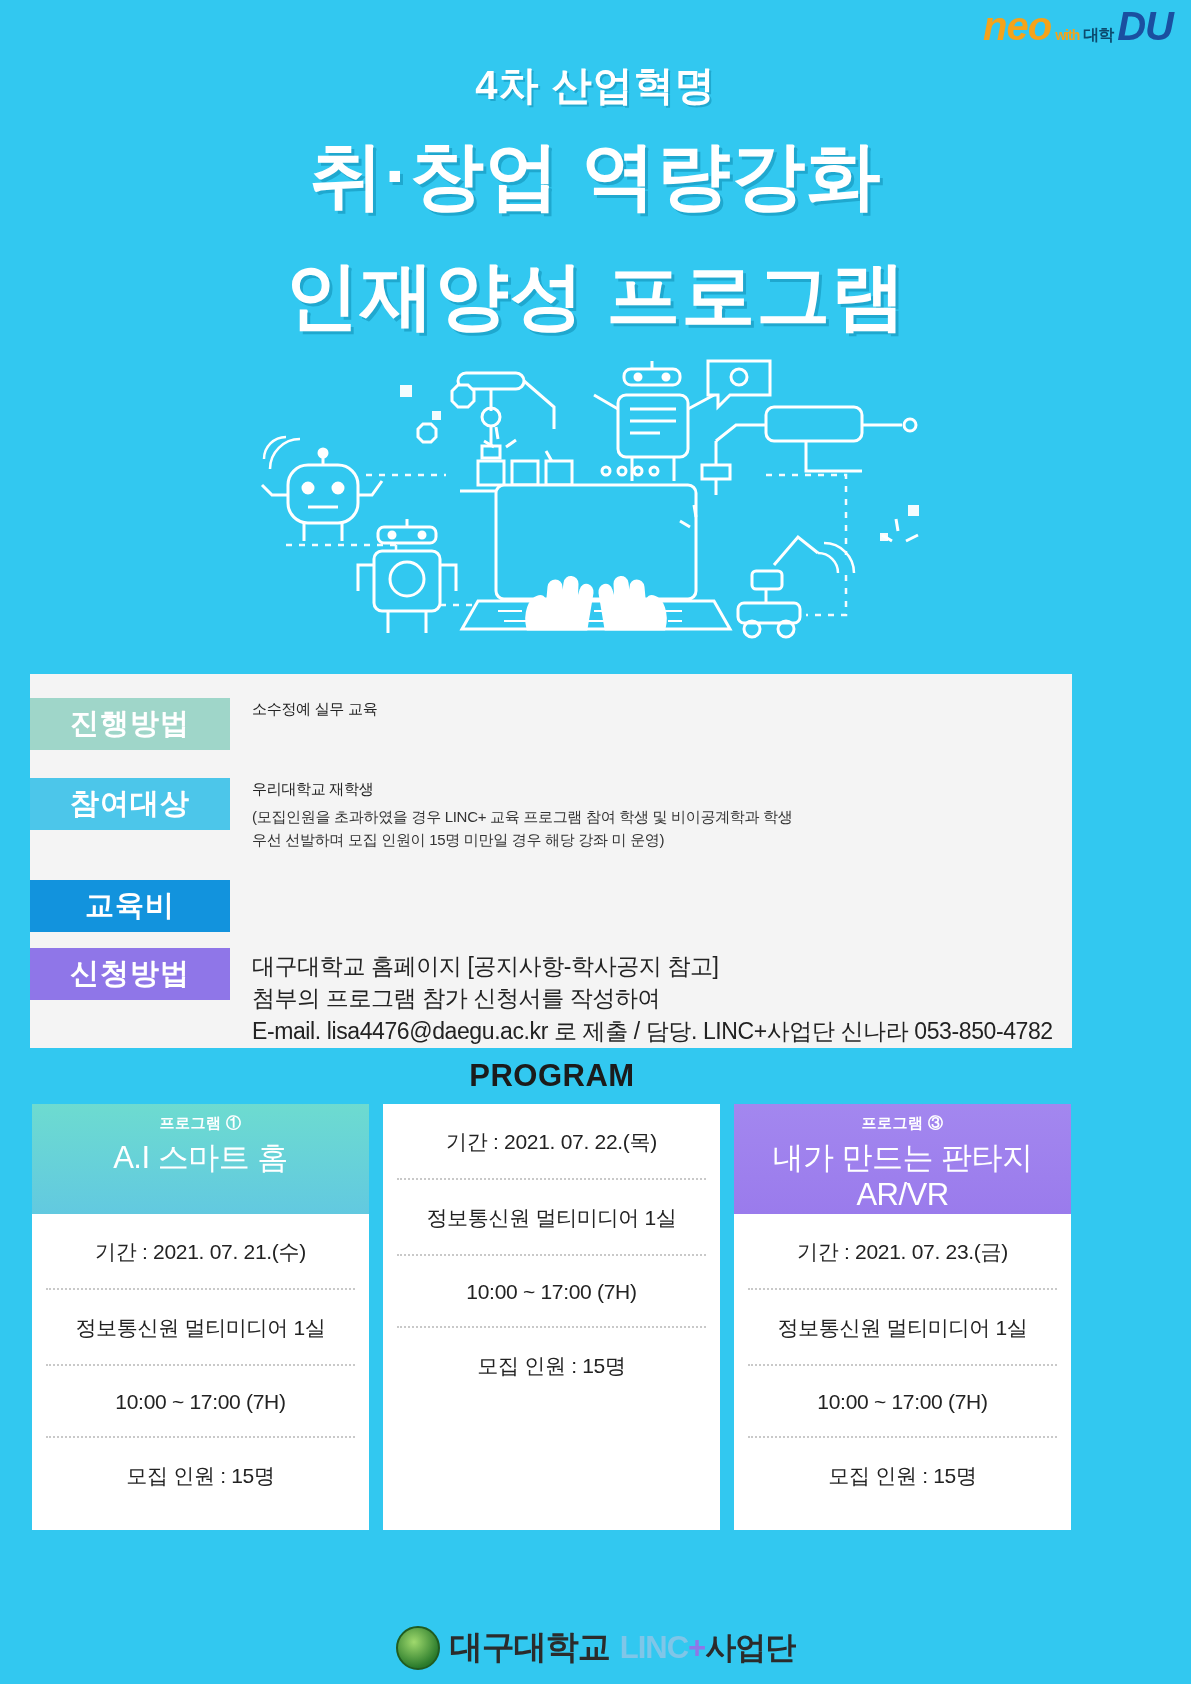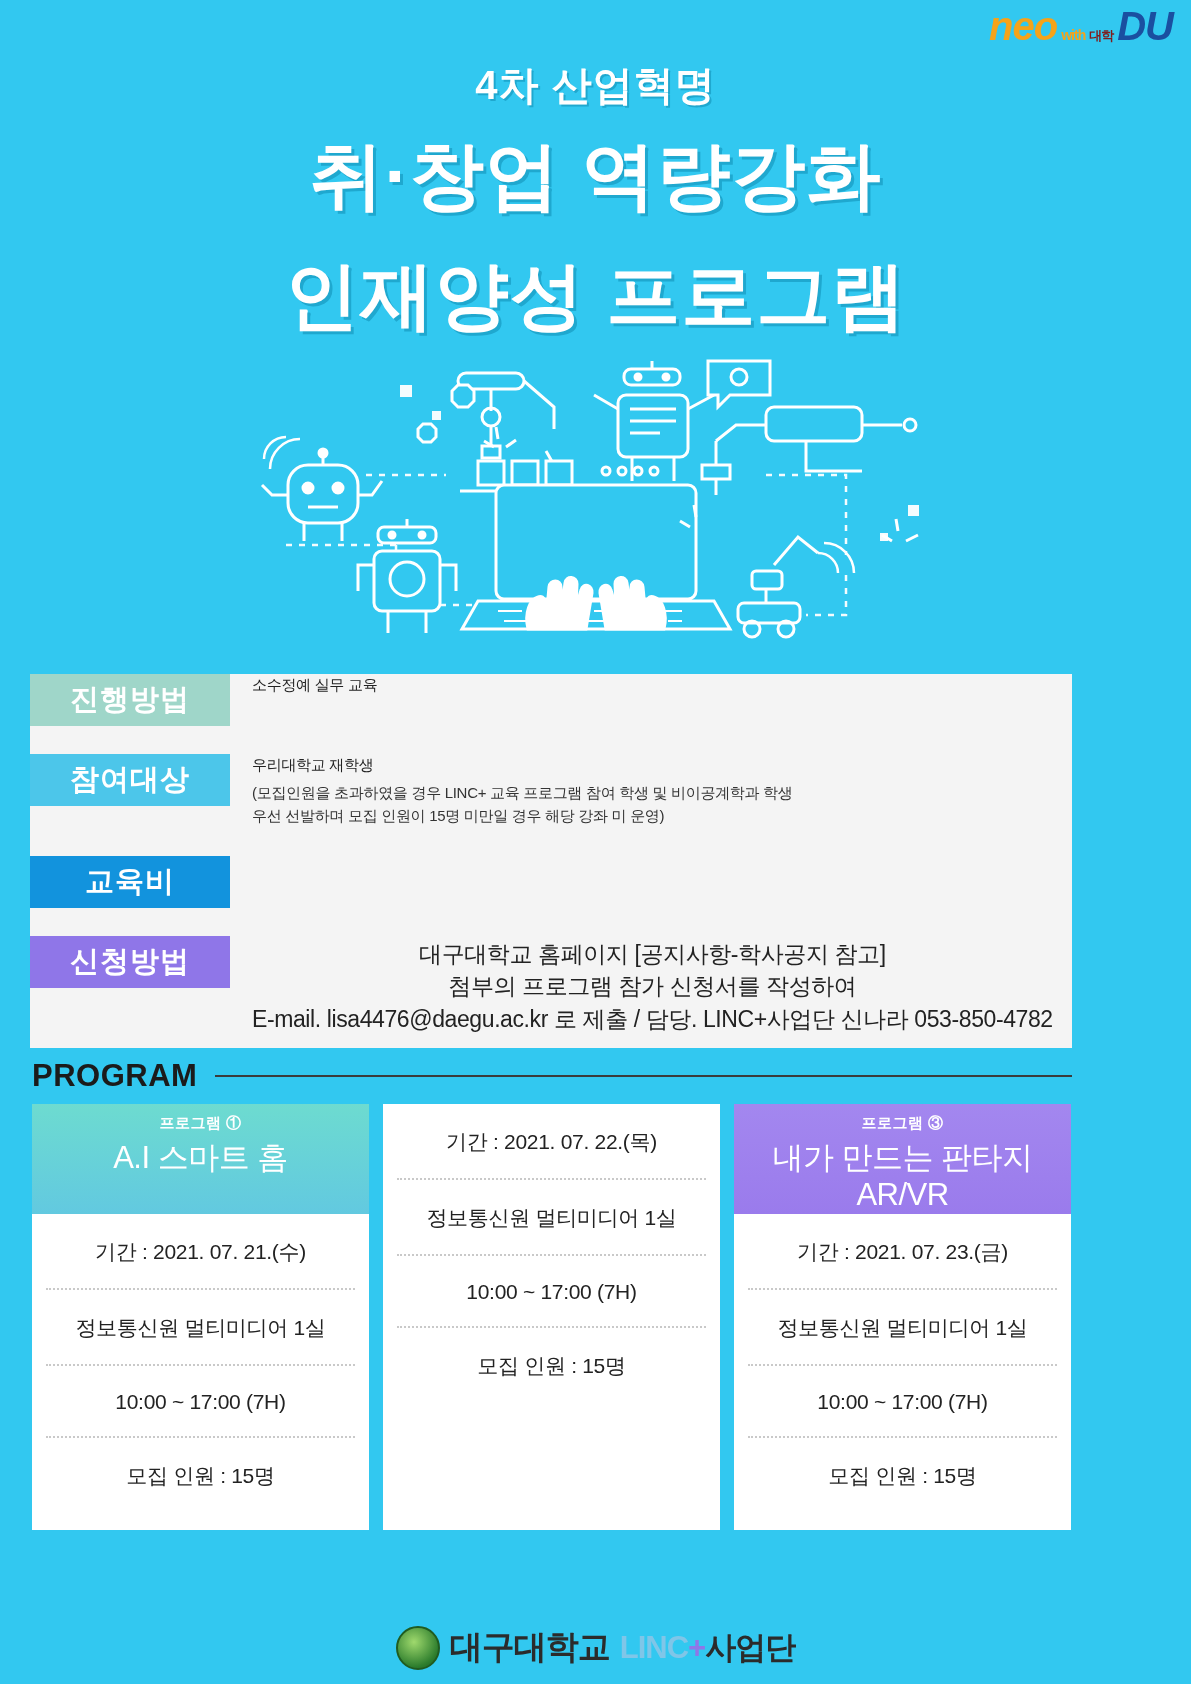--- a/index.html
+++ b/index.html
@@ -13,21 +13,21 @@
 
   
   .brand {
     position: absolute; top: 4px; right: 18px;
     font-weight: bold; font-size: 40px; letter-spacing: -1px;
     display: flex; align-items: baseline; gap: 4px;
   }
   .brand .neo { color: #f5a31a; font-style: italic; }
   .brand .with { color: #f5a31a; font-size: 14px; }
   .brand .du { color: #1a4fa0; font-style: italic; }
-  .brand .sup { color: #7f1d1d; font-size: 13px; }
+  .brand .sup { color: #0c4a6e; font-size: 16px; }
 
   
   .headline { text-align: center; padding-top: 58px; }
   .h-sub {
     color: #ffffff; font-size: 40px; font-weight: bold;
     letter-spacing: 1px; text-shadow: 2px 2px 0 #1fa8cf;
   }
   .h-main1 {
     color: #ffffff; font-size: 74px; font-weight: bold;
     margin-top: 14px; letter-spacing: 1px;
@@ -62,21 +62,21 @@
   .tag-4 { background: #8f76e8; }
   .info-body { padding-left: 22px; padding-top: 2px; color: #222; }
   .info-title { font-size: 15px; letter-spacing: -0.3px; }
   .info-note { font-size: 15px; color: #333; margin-top: 6px; letter-spacing: -0.3px; line-height: 1.55; }
   .fee-line { font-size: 25px; letter-spacing: -0.3px; }
   .apply-line { font-size: 23px; line-height: 1.42; letter-spacing: -0.4px; }
 
   
   .program-head {
     position: absolute; top: 1058px; left: 32px; width: 1040px;
-    display: flex; align-items: center; gap: 18px;
+    display: flex; align-items: center; gap: 18px; flex-direction: column;
   }
   .program-head .label {
     color: #1b1b1b; font-size: 31px; font-weight: bold; letter-spacing: 0.5px;
   }
   .program-head .rule { flex: 1; height: 2px; background: #3b3b3b; }
 
   
   .cards {
     position: absolute; top: 1104px; left: 32px;
     width: 1040px; display: flex; gap: 14px;
@@ -254,41 +254,41 @@
     <g stroke-width="3">
       <path d="M248 92 l-10 -6 M252 84 l-2 -12 M260 92 l10 -7"></path>
       <path d="M646 186 l-10 -6 M652 176 l-2 -12 M660 186 l12 -6"></path>
       <path d="M444 172 l-10 -6 M450 162 l-2 -12"></path>
     </g>
   </svg>
 </div>
 
 <div class="info-panel">
 
-  <div class="info-row" style="">
+  <div class="info-row" style="margin-top:24px;">
     <div class="info-tag tag-1">진행방법</div>
     <div class="info-body">
       <div class="info-title">소수정예 실무 교육</div>
     </div>
   </div>
 
   <div class="info-row" style="margin-top:28px;">
     <div class="info-tag tag-2">참여대상</div>
     <div class="info-body">
       <div class="info-title">우리대학교 재학생</div>
       <div class="info-note" style="white-space:pre-line;">(모집인원을 초과하였을 경우 LINC+ 교육 프로그램 참여 학생 및 비이공계학과 학생
 우선 선발하며 모집 인원이 15명 미만일 경우 해당 강좌 미 운영)</div>
     </div>
   </div>
 
   <div class="info-row" style="margin-top:28px;align-items:flex-end;">
     <div class="info-tag tag-3">교육비</div>
   </div>
 
-  <div class="info-row" style="margin-top:28px;text-align:center;">
+  <div class="info-row" style="margin-top:16px;">
     <div class="info-tag tag-4">신청방법</div>
     <div class="info-body">
       <div class="apply-line" style="white-space:pre-line;">대구대학교 홈페이지 [공지사항-학사공지 참고]
 첨부의 프로그램 참가 신청서를 작성하여
 E-mail. lisa4476@daegu.ac.kr 로 제출 / 담당. LINC+사업단 신나라 053-850-4782</div>
     </div>
   </div>
 
 </div>
 

